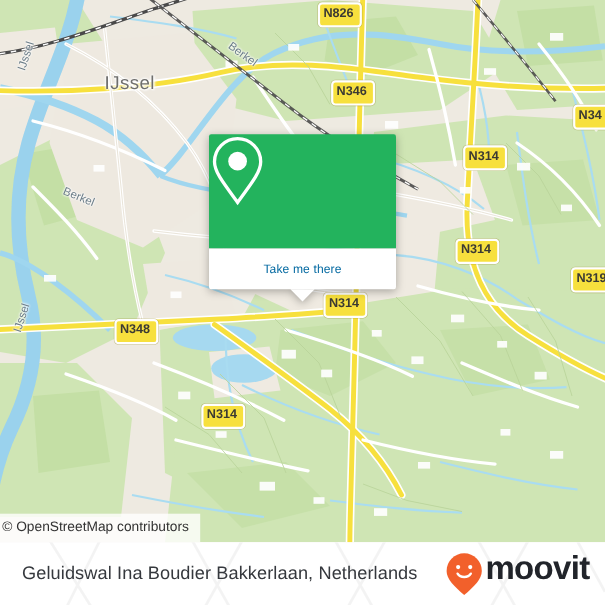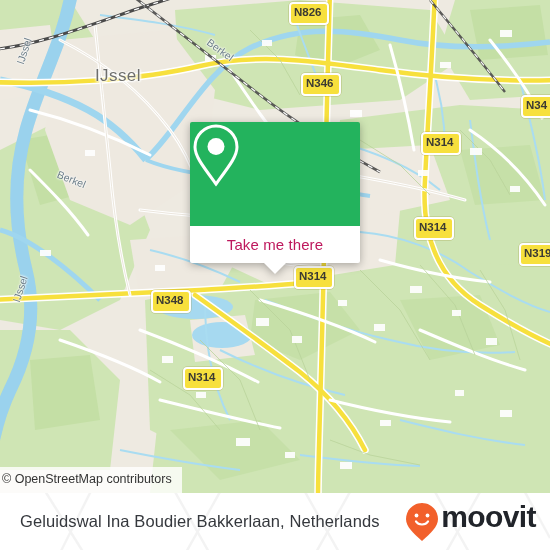--- a/index.html
+++ b/index.html
@@ -74,21 +74,21 @@
     display: flex; align-items: center; justify-content: center;
   }
   #popup-footer {
     background: #ffffff;
     height: 37px;
     border-radius: 0 0 2px 2px;
     display: flex; align-items: center; justify-content: center;
     position: relative;
   }
   #popup-footer-label {
-    font-size: 15px; color: #be185d; letter-spacing: .1px;
+    font-size: 11px; color: #0369a1; letter-spacing: .1px;
   }
   #popup-tail {
     position: absolute; left: 50%; top: 100%;
     transform: translateX(-50%);
     width: 0; height: 0;
     border-left: 11px solid transparent;
     border-right: 11px solid transparent;
     border-top: 11px solid #ffffff;
   }
 
@@ -306,21 +306,21 @@
     <div class="map-label river-label" style="left:212px; top:36px; transform:rotate(36deg); transform-origin:left top;">Berkel</div>
     <div class="map-label river-label" style="left:60px; top:168px; transform:rotate(22deg); transform-origin:left top;">Berkel</div>
 
     <div class="shield" style="left:289px; top:2px;">N826</div>
     <div class="shield" style="left:301px; top:73px;">N346</div>
     <div class="shield" style="left:521px; top:95px;">N34</div>
     <div class="shield" style="left:421px; top:132px;">N314</div>
     <div class="shield" style="left:414px; top:217px;">N314</div>
     <div class="shield" style="left:519px; top:243px;">N319</div>
     <div class="shield" style="left:294px; top:266px;">N314</div>
-    <div class="shield" style="left:104px; top:290px;margin-left:47px;">N348</div>
+    <div class="shield" style="left:104px; top:290px;">N348</div>
     <div class="shield" style="left:183px; top:367px;">N314</div>
 
     <div id="attribution">© OpenStreetMap contributors</div>
 
     <div id="popup">
       <div id="popup-green">
         <svg width="52" height="66" viewBox="0 0 52 66">
           <path d="M26 4 C14.4 4 5 13.4 5 25 C5 34 12 43 26 62 C40 43 47 34 47 25 C47 13.4 37.6 4 26 4 Z" fill="none" stroke="#ffffff" stroke-width="3"></path>
           <circle cx="26" cy="24.5" r="8.5" fill="#ffffff"></circle>
         </svg>

